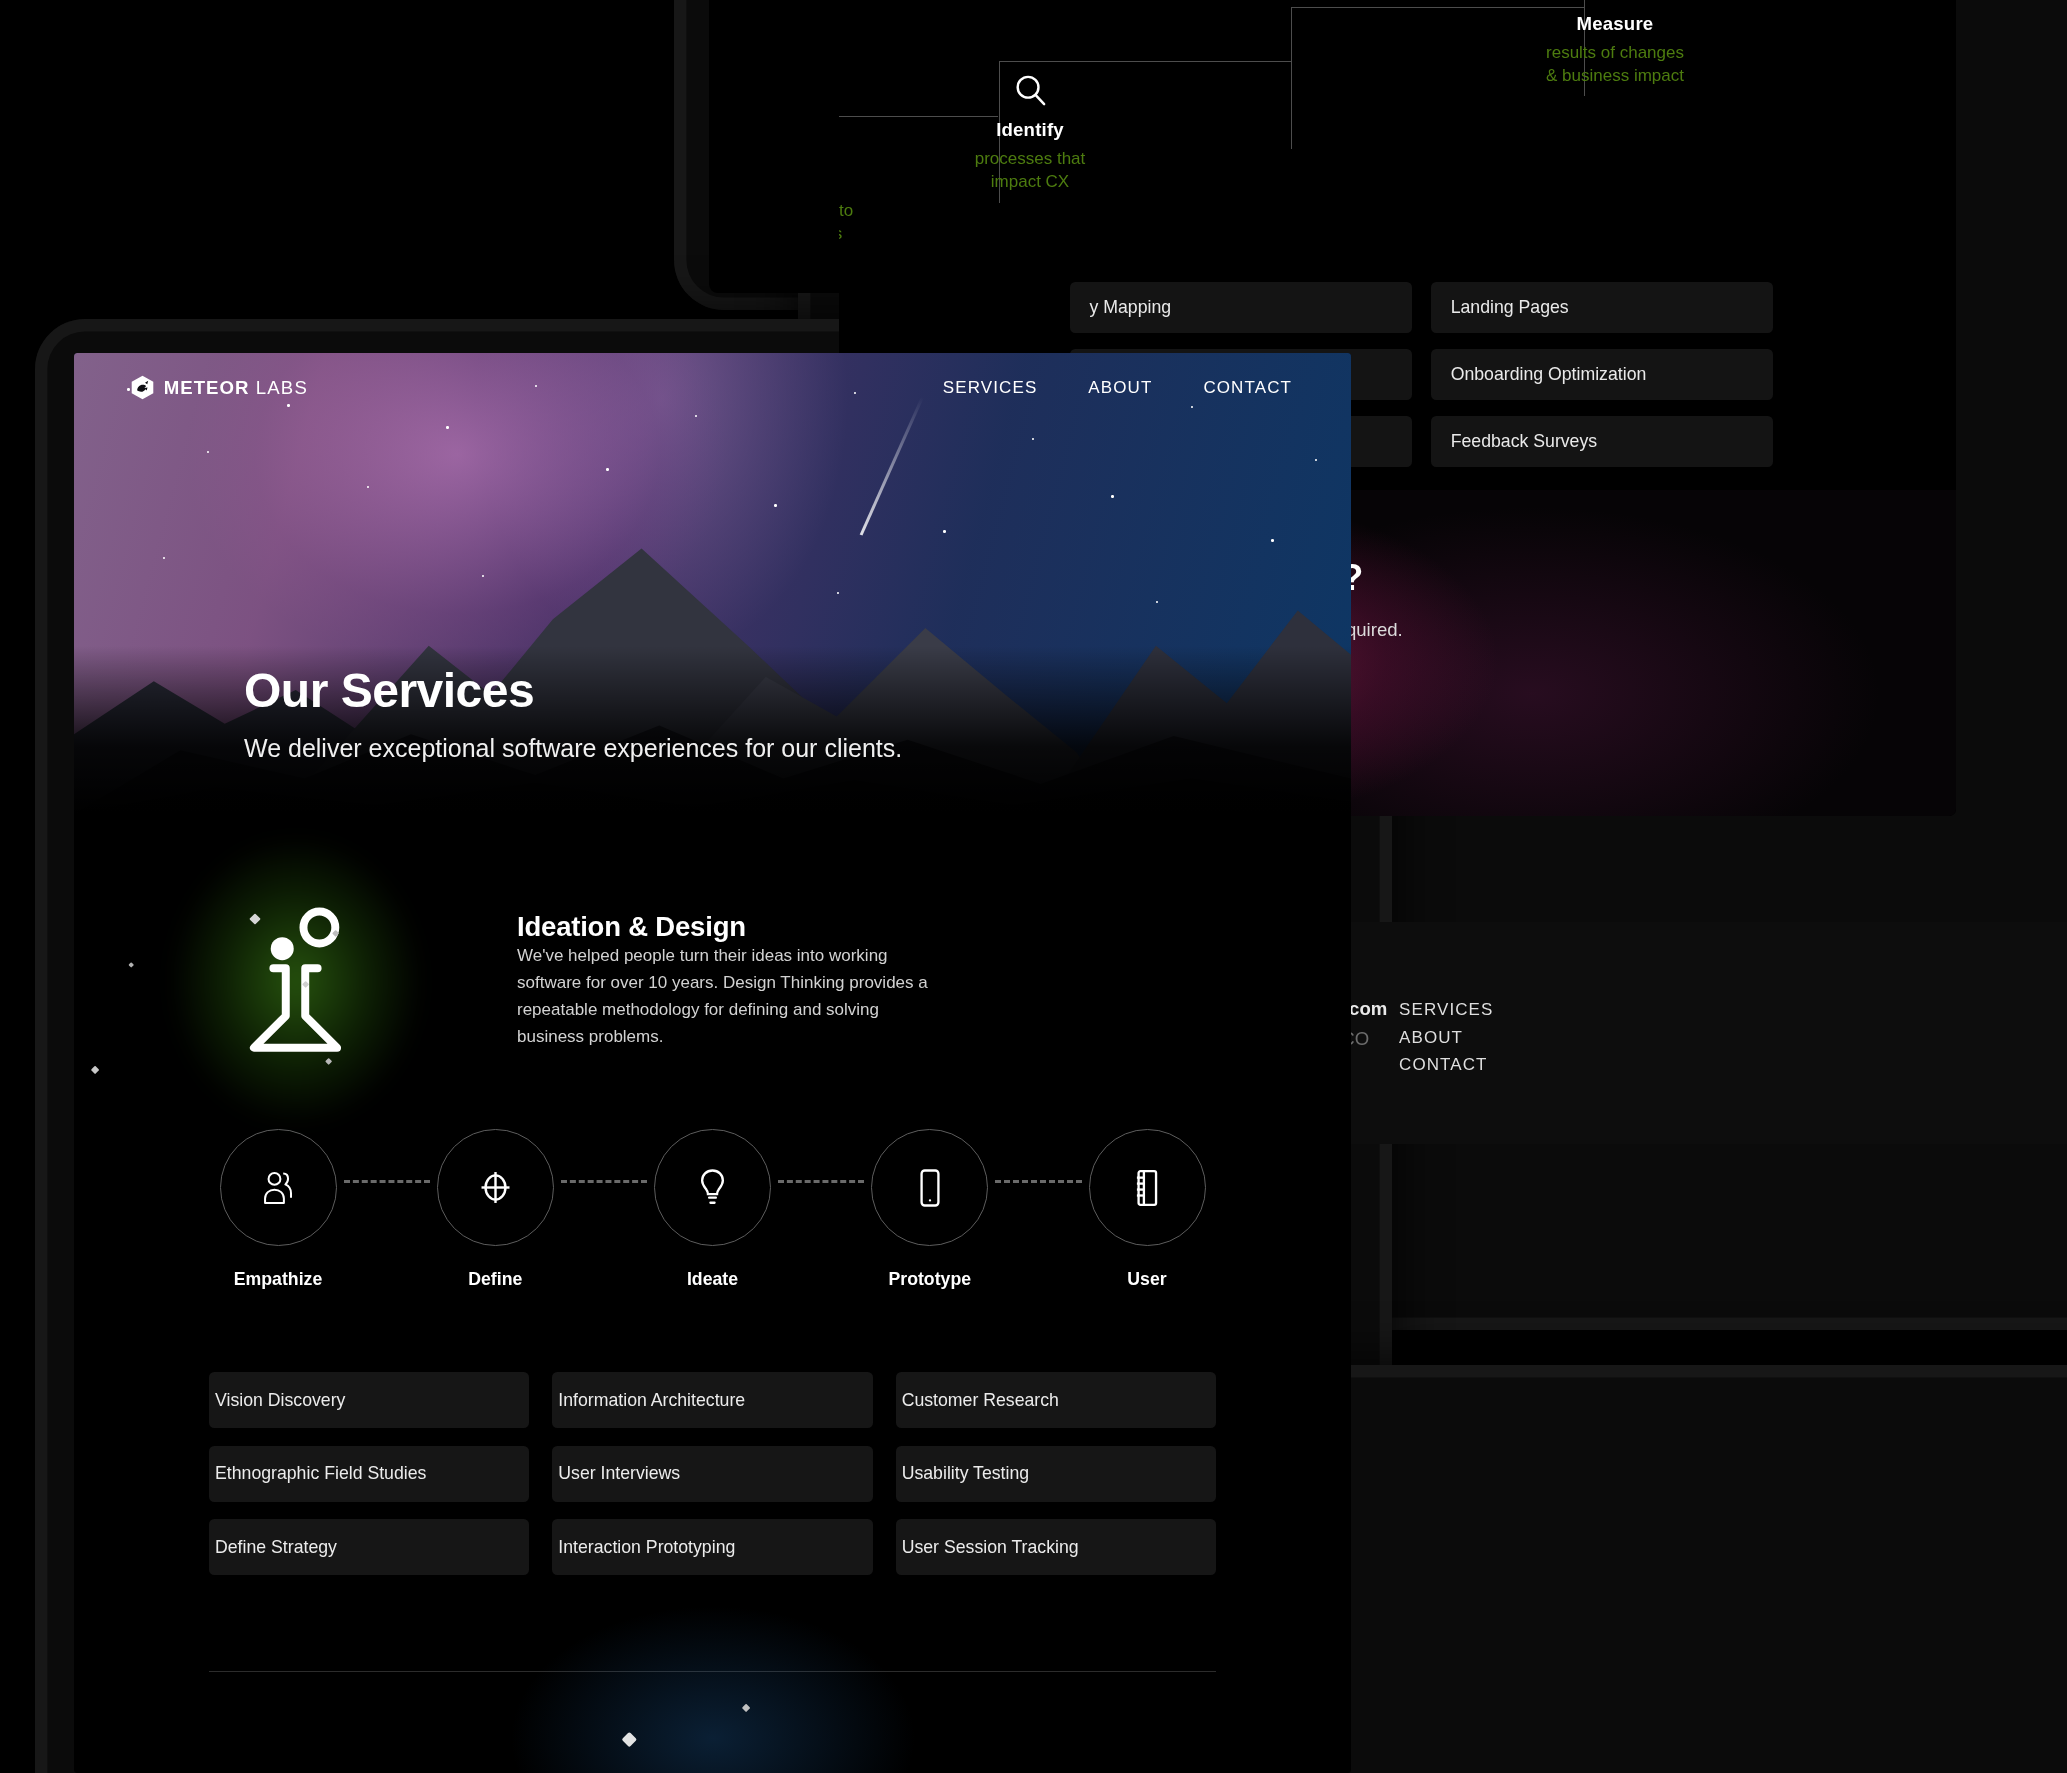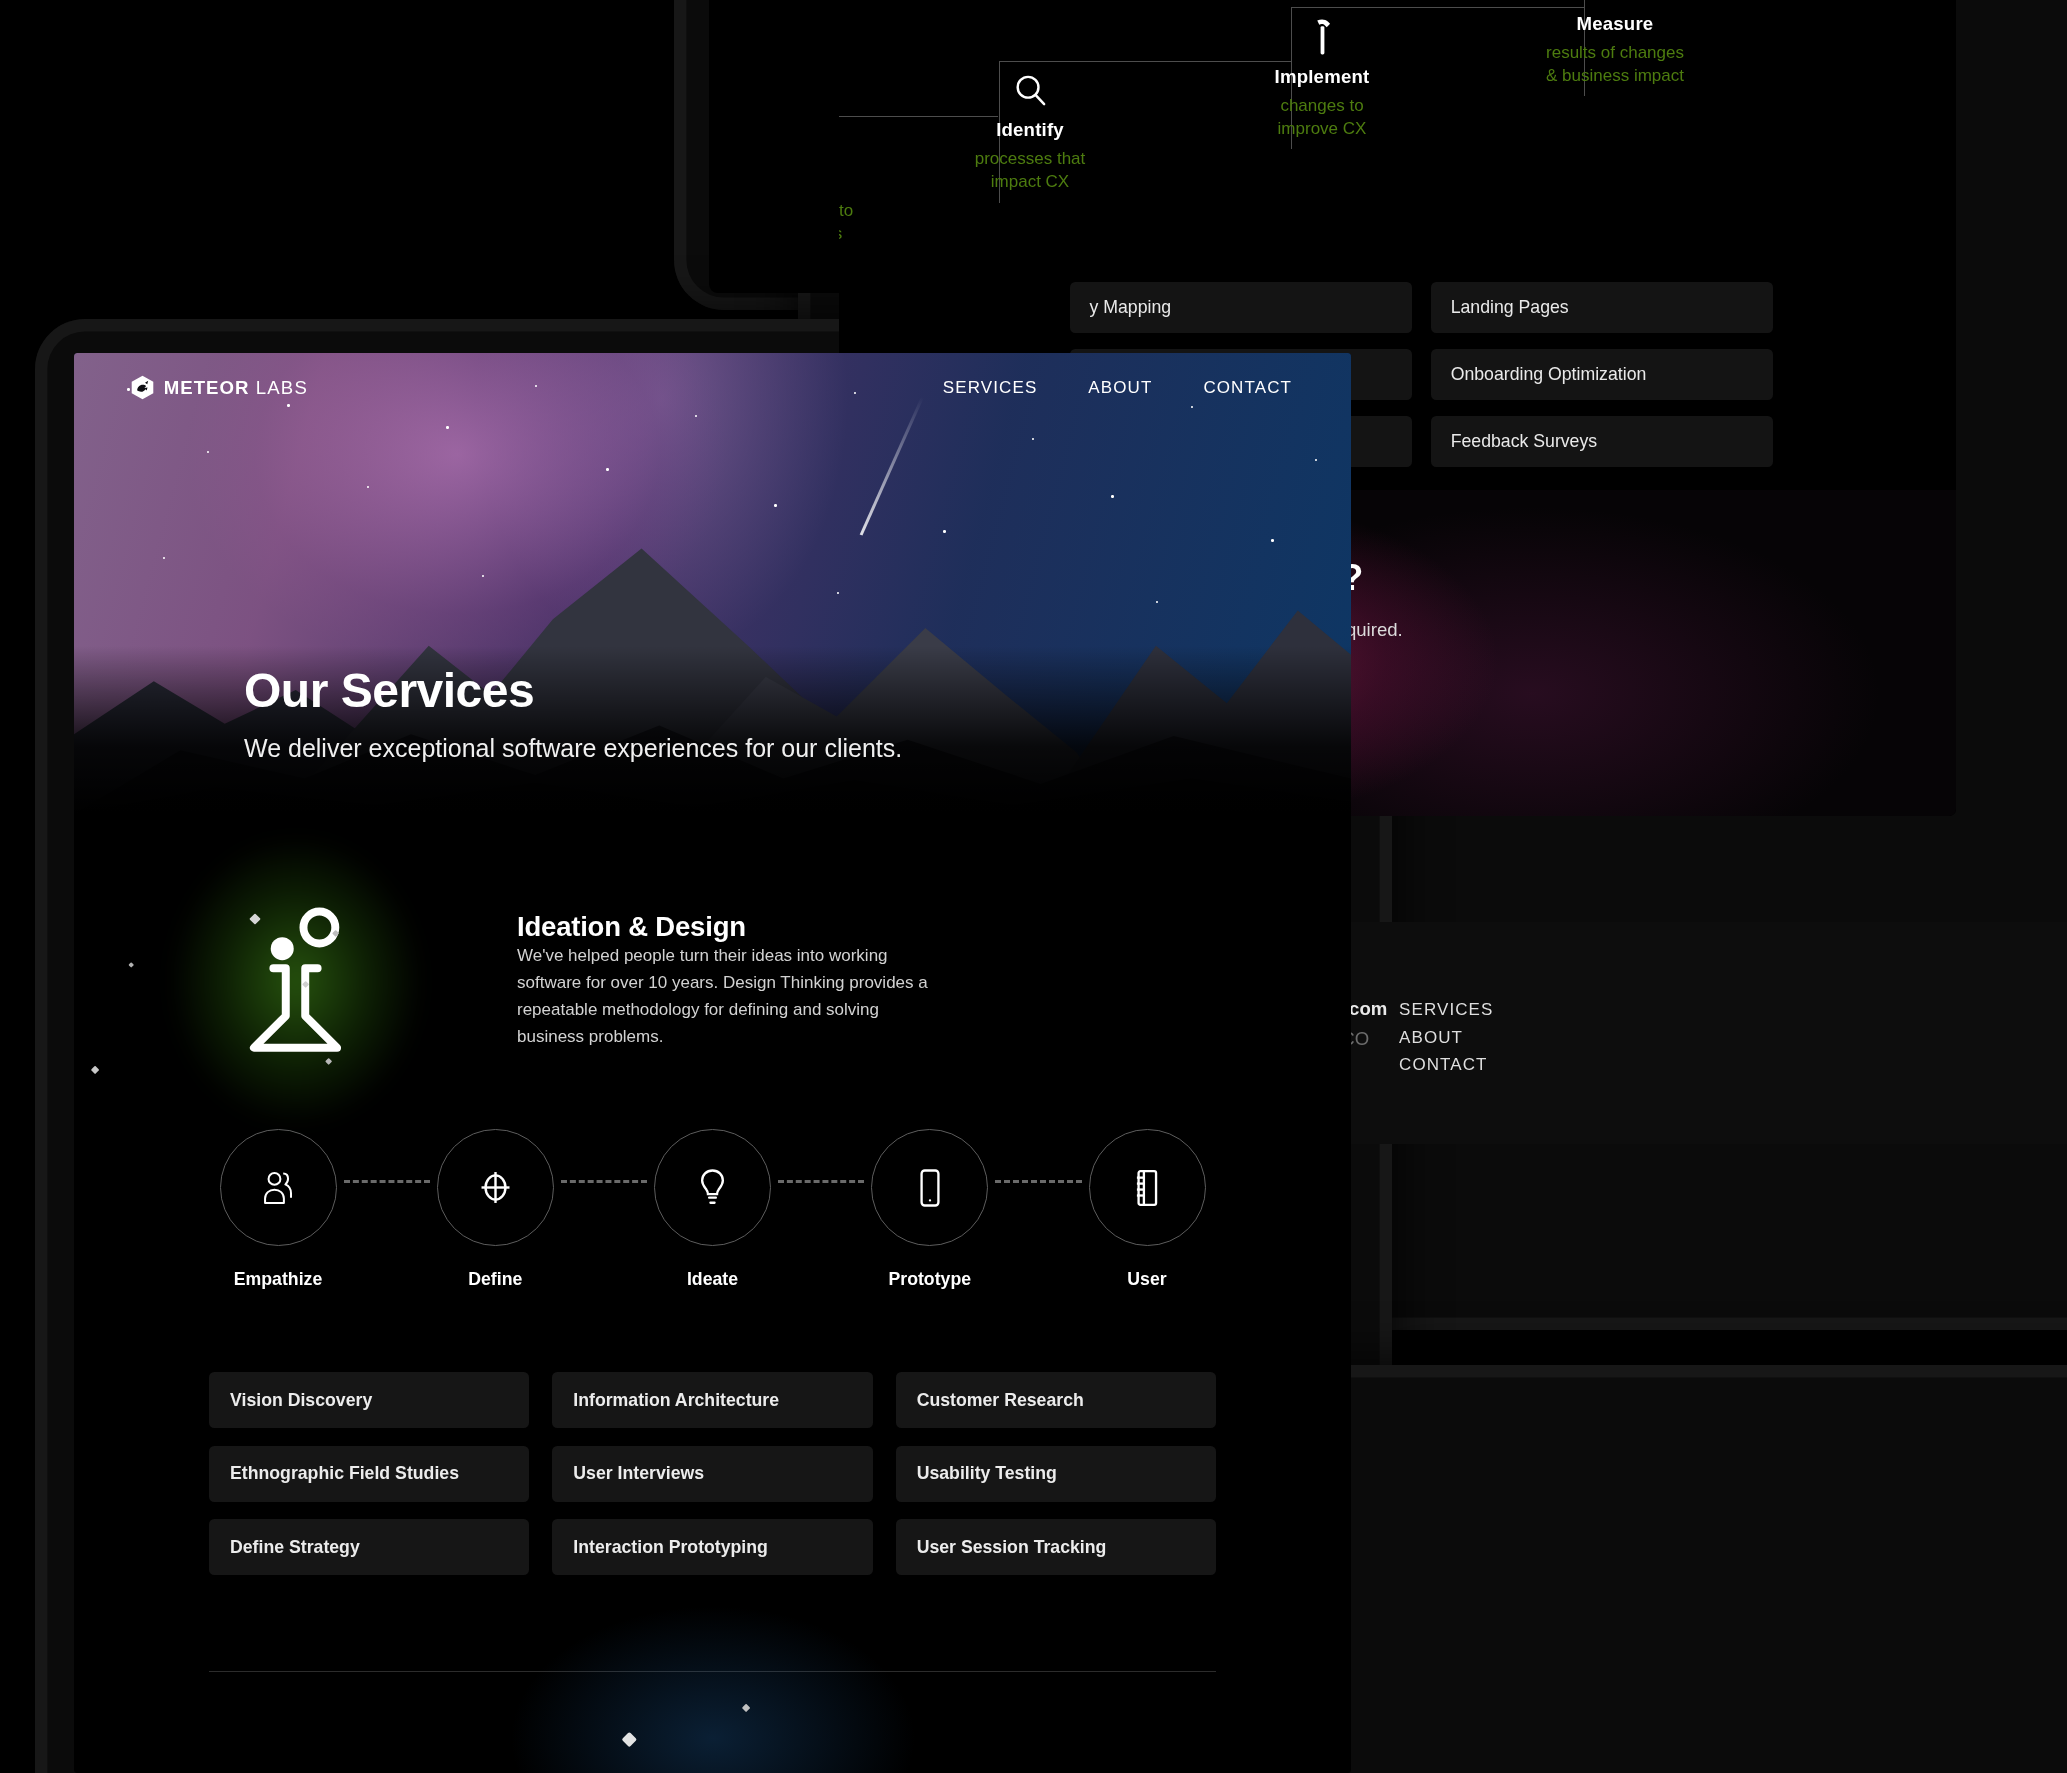--- a/index.html
+++ b/index.html
@@ -153,23 +153,23 @@
     flex:1; height:0; border-top:3.5px dashed #6a6a6a; margin:0 3.5px;
     position:relative; top:-28px;
   }
 
   
   .svc-grid {
     margin:82px 135px 0 135px;
     display:grid; grid-template-columns:repeat(3, 1fr); gap:17.7px 23px;
   }
   .svc-tag {
-    background:#161616; border-radius:5.3px; padding:0 21px;
+    background:#161616; border-radius:5.3px; padding:0 6px;
     height:56px; display:flex; align-items:center;
-    font-size:17.7px; color:#ececec; font-weight:700;
+    font-size:17.7px; color:#ececec; font-weight:400;
   }
 
   .divider { margin:96px 135px 0 135px; height:0.9px; background:#2c2c2c; }
 
   .bottom-glow {
     position:absolute; left:50%; bottom:-98px; transform:translateX(-50%);
     width:408px; height:266px; border-radius:50%;
     background:radial-gradient(ellipse at center, rgba(30,90,150,.35) 0%, rgba(0,0,0,0) 70%);
   }
 </style>
@@ -222,31 +222,20 @@
         <svg width="39" height="39" viewBox="0 0 24 24" fill="none" stroke="#fff" stroke-width="1.5">
           <circle cx="10.5" cy="10" r="6.4"></circle>
             <line x1="15.2" y1="14.8" x2="20.4" y2="20.4" stroke-linecap="round"></line>
         </svg>
       </div>
       <div class="cx-title">Identify</div>
       <div class="cx-sub" style="white-space:pre-line">processes that
 impact CX</div>
     </div>
 
-    <div class="cx-item" style="left:372px; top:108px;">
-      <div class="cx-icon">
-        <svg width="35" height="39" viewBox="0 0 24 26" fill="#fff">
-          <path d="M8.4 1.4c2.6-1.3 5.6-1 7.4.8l1.4 1.4-2.3 2.3-1.2-1.2c-1-1-2.6-1.2-3.9-.5L8.4 1.4z"></path>
-          <rect x="10.7" y="5.2" width="2.6" height="19.4" rx="1"></rect>
-        </svg>
-      </div>
-      <div class="cx-title">Implement</div>
-      <div class="cx-sub" style="white-space:pre-line">changes to
-improve CX</div>
-    </div>
 
     <div class="cx-item" style="left:665px; top:55px;">
       <div class="cx-icon">
         <svg width="43" height="35" viewBox="0 0 26 22" fill="none" stroke="#fff" stroke-width="2.6" stroke-linecap="round" stroke-linejoin="round">
           <path d="M3 16 L8.5 7 L14 13 L21 3"></path>
         </svg>
       </div>
       <div class="cx-title">Measure</div>
       <div class="cx-sub" style="white-space:pre-line">results of changes
 &amp; business impact</div>

